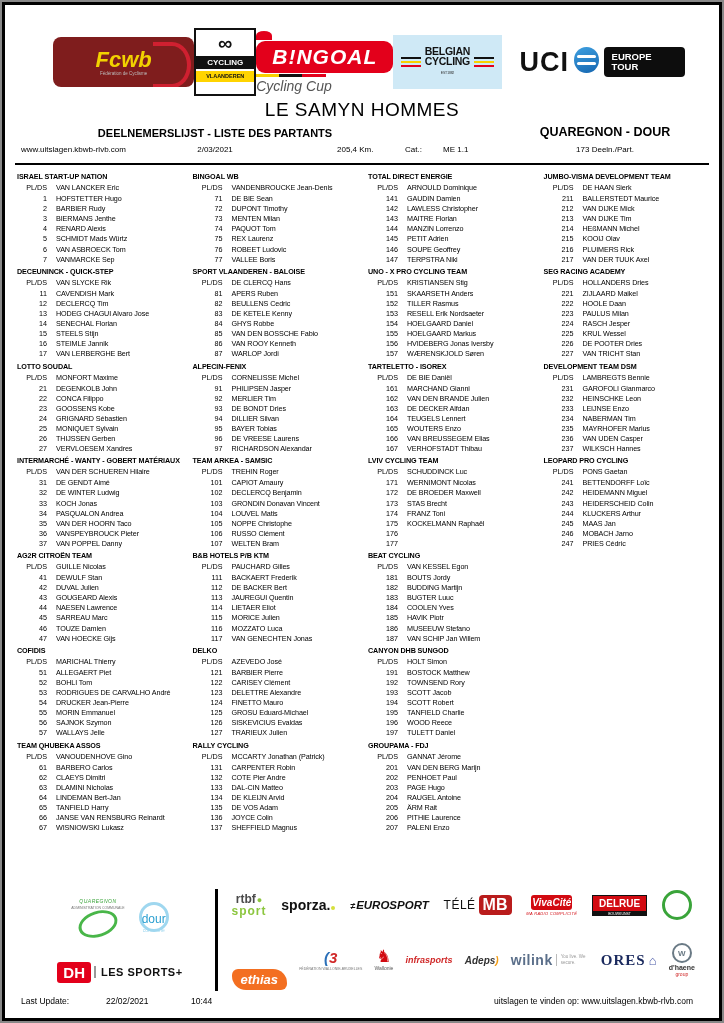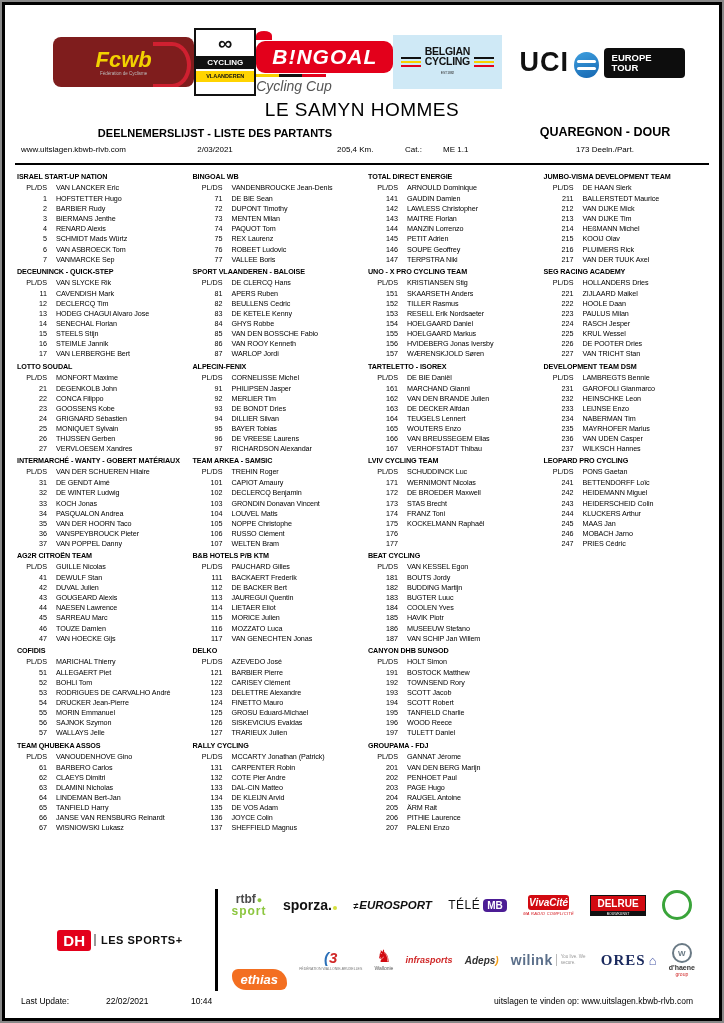--- a/index.html
+++ b/index.html
@@ -21,21 +21,21 @@
   .logo-bingoal .trico{width:70px;height:3px;background:linear-gradient(90deg,#f7d000 33%,#111 33% 66%,#e3001b 66%);margin-top:1px;}
   .logo-bingoal .sub{font-size:14px;font-style:italic;color:#555;margin-top:1px;}
   .logo-belgian{width:112px;height:54px;background:#cfe9f6;display:flex;align-items:center;justify-content:center;gap:4px;}
   .bc-stripes{display:flex;flex-direction:column;gap:1.5px;width:20px;}
   .bc-stripes i{height:2.5px;display:block;}
   .bc-stripes i:nth-child(1){background:#111;}
   .bc-stripes i:nth-child(2){background:#f7d000;}
   .bc-stripes i:nth-child(3){background:#e3001b;}
   .bc-text{text-align:center;font-weight:bold;font-size:10.5px;line-height:10px;color:#111;letter-spacing:-0.3px;}
   .bc-text .tiny{font-weight:normal;font-size:3.5px;display:block;margin-top:2px;color:#333;}
-  .logo-uci{display:flex;align-items:flex-end;gap:5px;padding-left:18px;}
+  .logo-uci{display:flex;align-items:flex-start;gap:5px;padding-left:18px;}
   .logo-uci .ucitxt{font-size:27px;font-weight:bold;color:#111;letter-spacing:1px;}
   .logo-uci .globe{width:26px;height:26px;border-radius:50%;background:linear-gradient(160deg,#3fa0e0,#1566b0);position:relative;overflow:hidden;}
   .logo-uci .globe::after{content:"";position:absolute;left:3px;right:3px;top:8px;height:3px;background:#fff;border-radius:2px;box-shadow:0 7px 0 #fff;}
   .logo-uci .badge{background:#0d0d0d;color:#fff;font-size:9.5px;font-weight:bold;line-height:10px;padding:5px 8px;border-radius:4px;}
   
   .title{position:absolute;top:94px;left:0;width:100%;text-align:center;font-size:19px;font-weight:normal;letter-spacing:0.5px;color:#000;}
   .sub-left{position:absolute;top:122px;left:55px;width:310px;text-align:center;font-size:11px;font-weight:bold;color:#000;}
   .sub-right{position:absolute;top:120px;left:505px;width:190px;text-align:center;font-size:12.5px;font-weight:bold;color:#000;}
   .info-row{position:absolute;top:140px;left:0;width:100%;height:12px;font-size:8px;color:#000;}
   .info-row span{position:absolute;white-space:nowrap;}
@@ -75,21 +75,21 @@
   .logo-dh-les-sports .p2{color:#111;font-weight:bold;font-size:11px;letter-spacing:0.5px;border-left:2px solid #999;padding-left:5px;}
   .logo-rtbf-sport{flex-direction:column;gap:0;line-height:11px;}
   .logo-rtbf-sport .p1{color:#4a4a4a;font-weight:bold;font-size:12px;}
   .logo-rtbf-sport .p1::after{content:"●";color:#8cc63f;font-size:9px;margin-left:1px;}
   .logo-rtbf-sport .p2{color:#8cc63f;font-weight:bold;font-size:12px;letter-spacing:1px;}
   .logo-sporza .p1{color:#111;font-weight:bold;font-size:14px;}
   .logo-sporza .p1::after{content:"";display:inline-block;width:4px;height:4px;background:#d6e03d;border-radius:50%;margin-left:1px;}
   .logo-eurosport .p1{color:#111;font-weight:bold;font-size:11.5px;font-style:italic;}
   .logo-eurosport .p1::before{content:"≠";color:#111;font-size:9px;margin-right:1px;}
   .logo-tele-mb .p1{color:#111;font-size:12px;letter-spacing:0.5px;}
-  .logo-tele-mb .p2{background:#4c1d95;color:#fff;font-weight:bold;font-size:10px;padding:1px 4px;border-radius:4px;}
+  .logo-tele-mb .p2{background:#b91c1c;color:#fff;font-weight:bold;font-size:16px;padding:1px 4px;border-radius:4px;}
   .logo-vivacite{flex-direction:column;gap:0;}
   .logo-vivacite .p1{background:#d20a11;color:#fff;font-weight:bold;font-style:italic;font-size:10px;padding:2px 1px;border-radius:3px;}
   .logo-vivacite .sub{color:#d20a11;font-size:4px;font-style:italic;margin-top:1px;letter-spacing:0.3px;}
   .logo-delrue{flex-direction:column;gap:0;}
   .logo-delrue .p1{background:#d20a11;color:#fff;font-weight:bold;font-size:10px;padding:2px 6px;border:1px solid #111;}
   .logo-delrue .sub{background:#111;color:#fff;font-size:3.5px;padding:0 6px;width:100%;box-sizing:border-box;text-align:center;}
   .logo-green-bike::before{content:"";width:24px;height:24px;border:3px solid #3aa43a;border-radius:50%;display:block;}
   .logo-ethias .p1{background:#f36f21;color:#fff;font-weight:bold;font-style:italic;font-size:13px;padding:3px 9px;border-radius:6px 14px 6px 14px;margin-top:38px;}
   .logo-fwb{flex-direction:column;gap:0;}
   .logo-fwb .pair{display:flex;}
@@ -1057,20 +1057,30 @@
           <div class="row">
             <span class="num">247</span>
             <span class="name">PRIES Cédric</span>
           </div>
         </div>
       </div>
   </div>
 
   <div class="sponsors">
     <div class="sb-left">
+      <div class="sb-left-row" id="sb-left-r1">
+          <div class="logo logo-quaregnon">
+            <span class="p1">QUAREGNON</span>
+            <span class="sub">ADMINISTRATION COMMUNALE</span>
+          </div>
+          <div class="logo logo-dour-commune">
+            <span class="p1">dour</span>
+            <span class="sub">commune</span>
+          </div>
+        </div>
       <div class="sb-left-row" id="sb-left-r2">
           <div class="logo logo-dh-les-sports">
             <span class="p1">DH</span>
             <span class="p2">LES SPORTS+</span>
           </div>
         </div>
     </div>
     <div class="sb-divider"></div>
     <div class="sb-right">
       <div class="sb-row" id="sb-r1">

